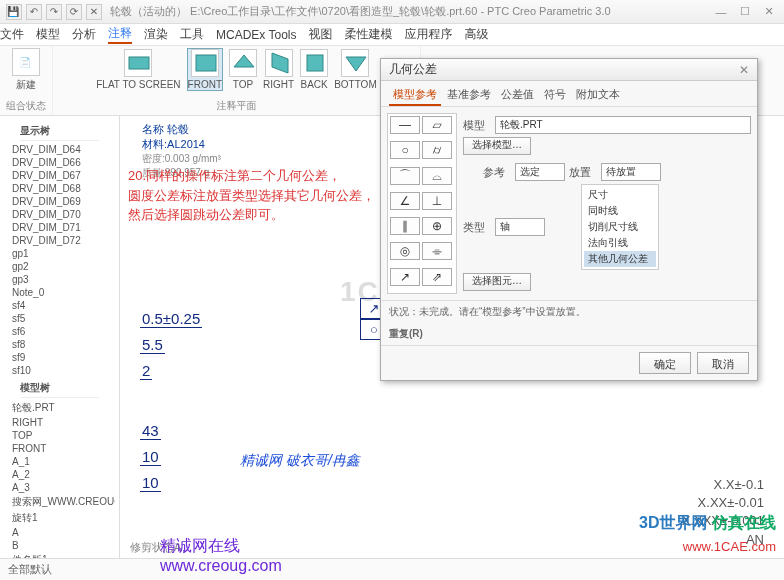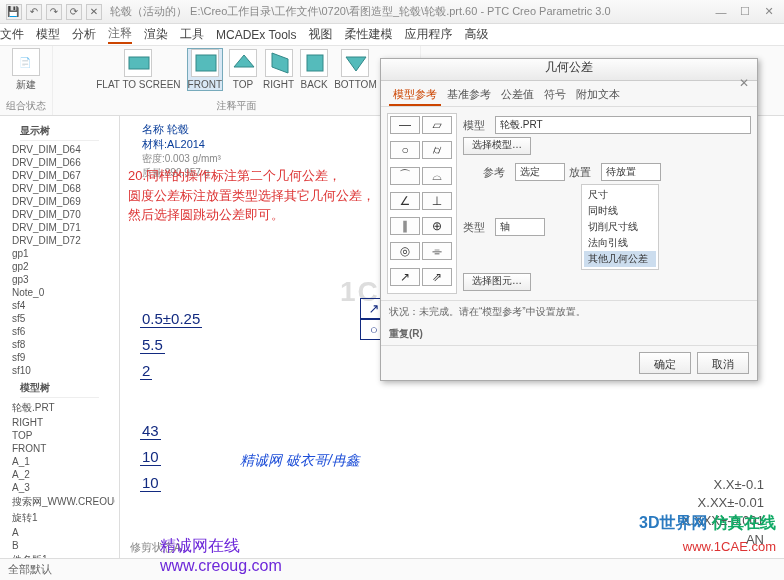--- a/index.html
+++ b/index.html
@@ -34,21 +34,21 @@
 .dims div { margin:4px 0; border-bottom:1px solid #122a80; display:inline-block; padding:0 2px; }
 .gdt { position:absolute; left:240px; top:182px; font-size:13px; color:#122a80; }
 .gdt-row { display:flex; }
 .gdt-cell { border:1px solid #122a80; padding:2px 6px; min-width:28px; text-align:center; }
 .star { position:absolute; left:290px; top:162px; color:#122a80; font-size:14px; }
 .credit { position:absolute; left:120px; top:336px; font-style:italic; color:#1d4ed8; font-size:14px; }
 .credit2 { position:absolute; left:10px; top:424px; color:#888; font-size:11px; }
 .tol-text { position:absolute; right:20px; top:360px; text-align:right; color:#555; font-size:13px; line-height:1.4; }
 .wm { position:absolute; left:220px; top:160px; color:#ddd; font-size:28px; font-weight:bold; letter-spacing:2px; }
 .dialog { position:absolute; left:380px; top:58px; width:378px; background:#f7f7f7; border:1px solid #aaa; box-shadow:2px 2px 6px rgba(0,0,0,.3); }
-.dlg-title { height:22px; background:linear-gradient(#fdfdfd,#eaeaea); display:flex; align-items:center; padding:0 8px; font-size:12px; border-bottom:1px solid #ccc;flex-direction:column; }
+.dlg-title { height:22px; background:linear-gradient(#fdfdfd,#eaeaea); display:flex; align-items:center; padding:0 8px; font-size:12px; border-bottom:1px solid #ccc; }
 .dlg-title .x { margin-left:auto; color:#888; }
 .dlg-tabs { display:flex; gap:2px; padding:4px 8px 0; font-size:11px; border-bottom:1px solid #ddd; }
 .dlg-tabs .tab { padding:2px 4px; color:#555; }
 .dlg-tabs .tab.active { color:#c40; border-bottom:2px solid #c40; }
 .dlg-body { display:flex; padding:6px; gap:6px; }
 .sym-grid { width:70px; display:flex; flex-wrap:wrap; gap:2px; border:1px solid #ccc; background:#fff; padding:2px; }
 .sym { width:30px; height:18px; border:1px solid #aaa; display:flex; align-items:center; justify-content:center; font-size:12px; color:#333; background:#fdfdfd; }
 .dlg-form { flex:1; font-size:11px; }
 .dlg-form .frow { display:flex; align-items:center; gap:4px; margin:3px 0; }
 .dlg-form label { width:28px; color:#555; }
@@ -81,21 +81,21 @@
     <span>—</span>
     <span>☐</span>
     <span>✕</span>
   </div>
 </div>
 
 <div class="menubar">
   <span class="item">文件</span>
   <span class="item">模型</span>
   <span class="item">分析</span>
-  <span class="item" style="color:#737373;border-bottom:2px solid #c40;">注释</span>
+  <span class="item" style="color:#3b82f6;border-bottom:2px solid #c40;">注释</span>
   <span class="item">渲染</span>
   <span class="item">工具</span>
   <span class="item">MCADEx Tools</span>
   <span class="item">视图</span>
   <span class="item">柔性建模</span>
   <span class="item">应用程序</span>
   <span class="item">高级</span>
 </div>
 
 <div class="ribbon">

